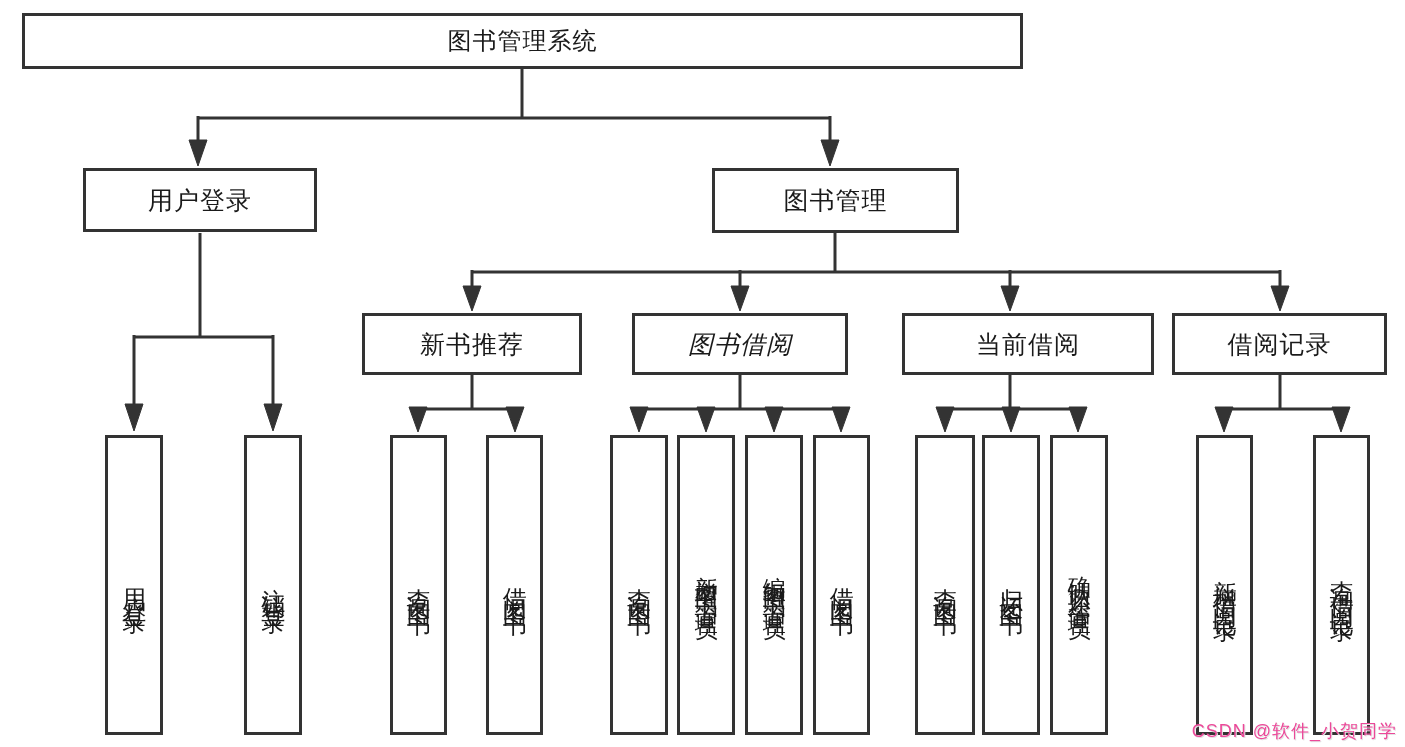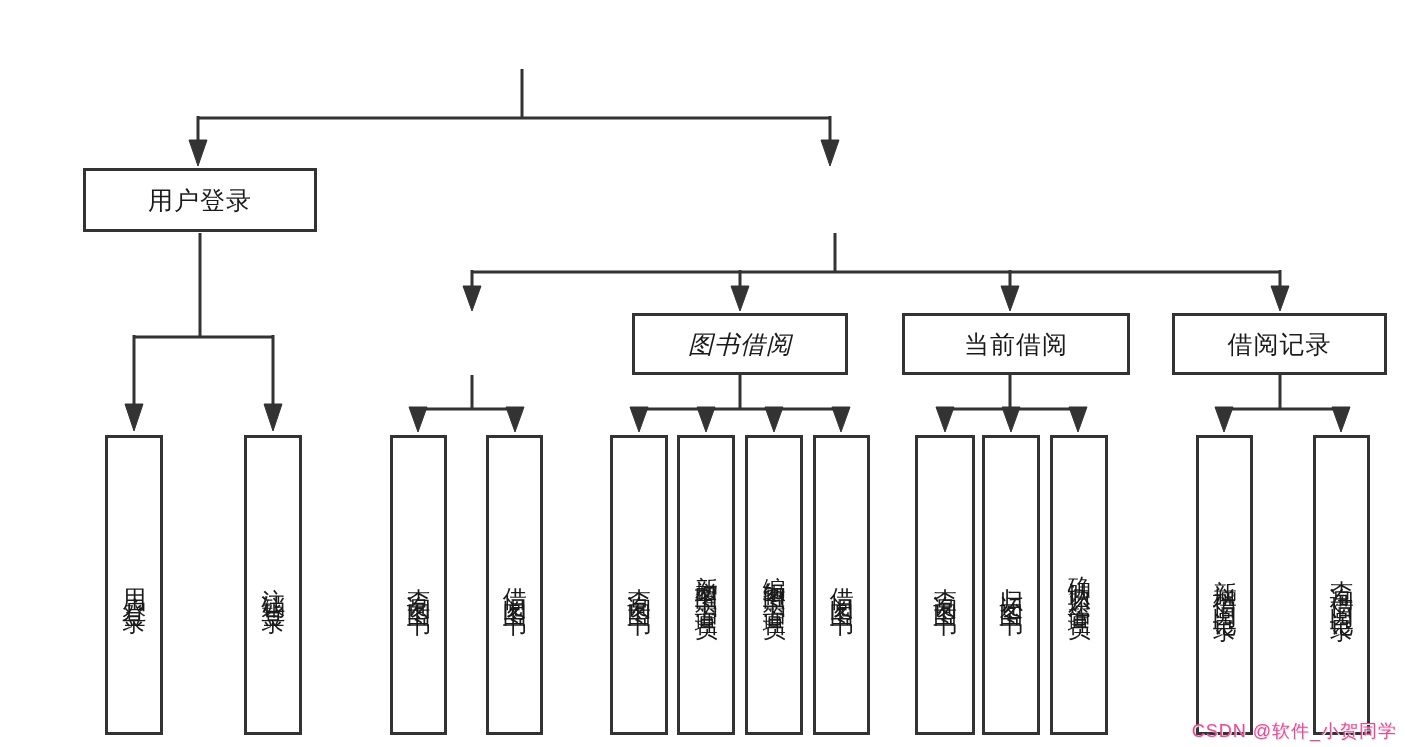--- a/index.html
+++ b/index.html
@@ -100,25 +100,28 @@
     <polygon points="936,407 954,407 945,432"></polygon>
     <polygon points="1002,407 1020,407 1011,432"></polygon>
     <polygon points="1069,407 1087,407 1078,432"></polygon>
 
     <line x1="1280" y1="375" x2="1280" y2="409"></line>
     <line x1="1223" y1="409" x2="1342" y2="409"></line>
     <polygon points="1215,407 1233,407 1224,432"></polygon>
     <polygon points="1332,407 1350,407 1341,432"></polygon>
   </svg>
 
+  <div class="node root-node" style="left:22px; top:13px; width:1001px; height:56px;">图书管理系统</div>
 
   <div class="node" style="left:83px; top:168px; width:234px; height:64px;">用户登录</div>
+  <div class="node" style="left:712px; top:168px; width:247px; height:65px;">图书管理</div>
 
+  <div class="node" style="left:362px; top:313px; width:220px; height:62px;">新书推荐</div>
   <div class="node" style="left:632px; top:313px; width:216px; height:62px;font-style:italic;">图书借阅</div>
-  <div class="node" style="left:902px; top:313px; width:228px; height:62px;">当前借阅</div>
+  <div class="node" style="left:902px; top:313px; width:252px; height:62px;">当前借阅</div>
   <div class="node" style="left:1172px; top:313px; width:215px; height:62px;">借阅记录</div>
 
   <div class="node leaf" style="left:105px; top:435px; width:58px; height:300px;">用户登录</div>
   <div class="node leaf" style="left:244px; top:435px; width:58px; height:300px;">注销登录</div>
 
   <div class="node leaf" style="left:390px; top:435px; width:57px; height:300px;">查询图书</div>
   <div class="node leaf" style="left:486px; top:435px; width:57px; height:300px;">借阅图书</div>
 
   <div class="node leaf" style="left:610px; top:435px; width:58px; height:300px;">查询图书</div>
   <div class="node leaf long" style="left:677px; top:435px; width:58px; height:300px;">新增图书（管理员）</div>

